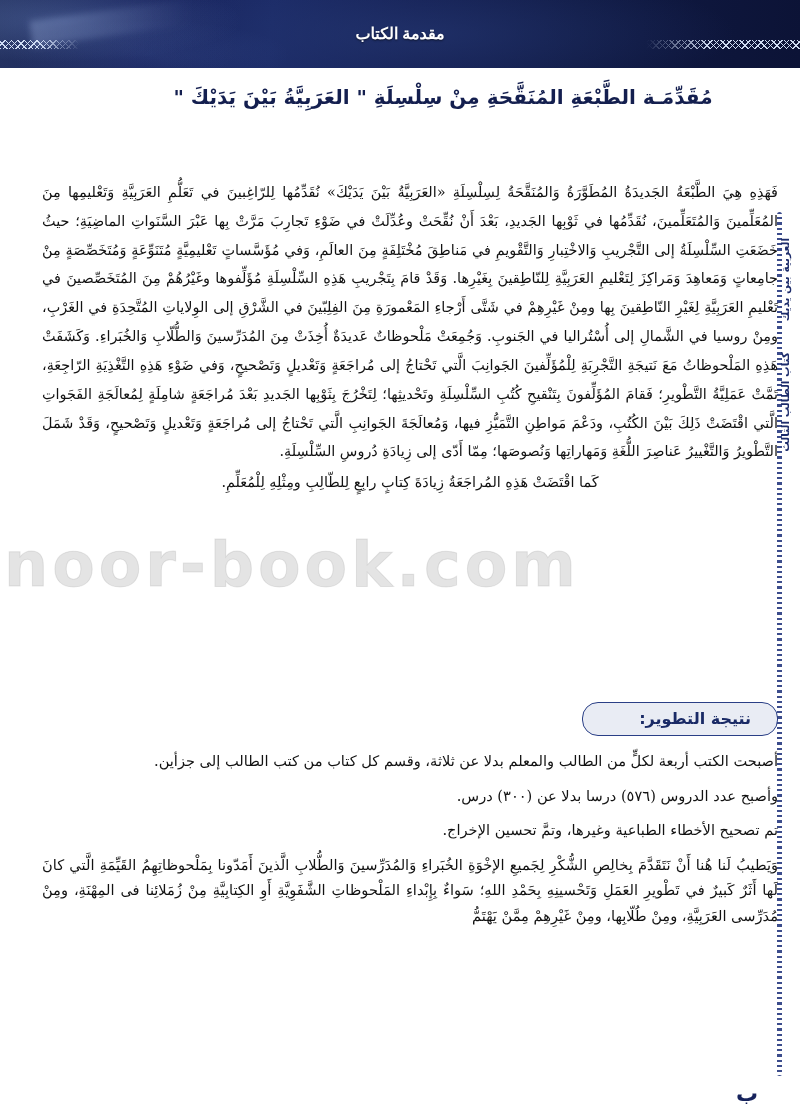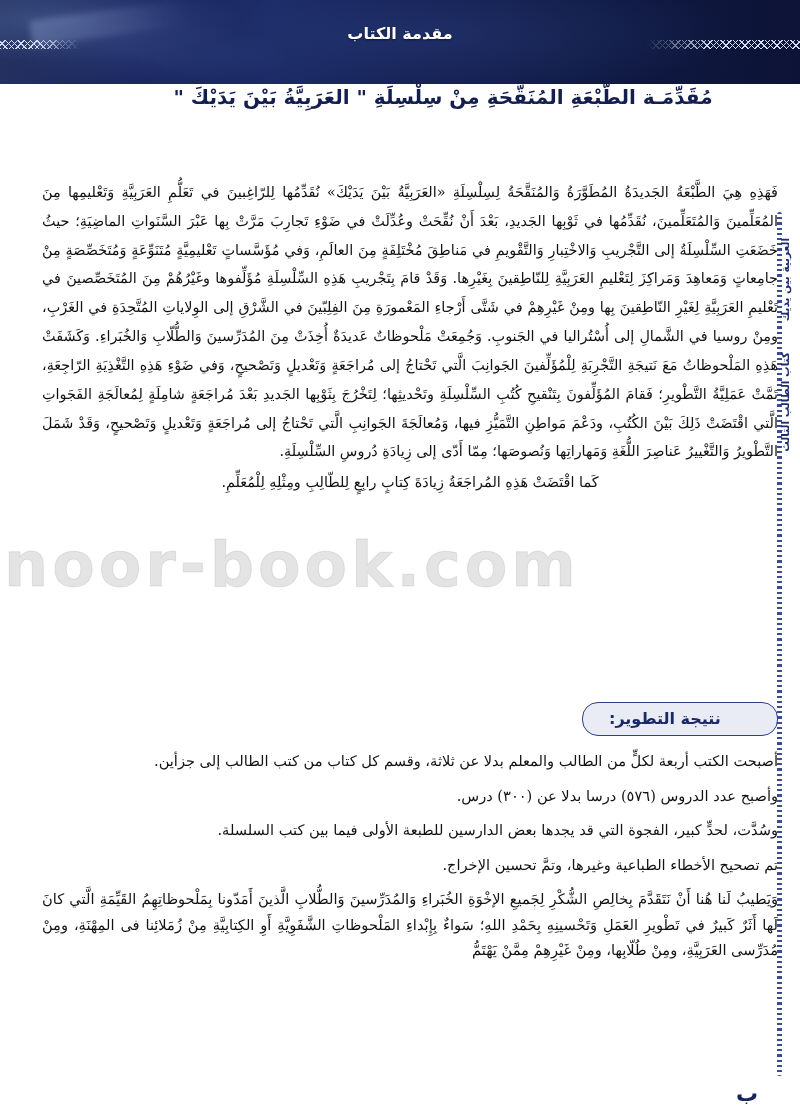--- a/index.html
+++ b/index.html
@@ -13,27 +13,28 @@
     position: relative;
     overflow: hidden;
     font-family: "DejaVu Sans", "Liberation Sans", sans-serif;
   }
 
   
   .header-banner {
     position: absolute;
     top: 0; left: 0;
     width: 800px;
-    height: 84px;
+    height: 68px;
     background:
       radial-gradient(ellipse 260px 60px at 60px 20px, rgba(110,140,200,0.30), rgba(110,140,200,0) 70%),
       radial-gradient(ellipse 200px 50px at 150px 55px, rgba(90,120,190,0.18), rgba(90,120,190,0) 70%),
       radial-gradient(ellipse 420px 90px at 420px 34px, rgba(40,60,120,0.55), rgba(10,18,52,0) 75%),
       linear-gradient(95deg, #0e1a48 0%, #16215a 18%, #1b2a66 34%, #141f52 52%, #101a44 72%, #0c1336 100%);
     overflow: hidden;
+    font-family: Liberation Serif, serif;
   }
   .header-sheen {
     position: absolute;
     top: -30px; left: -40px;
     width: 340px; height: 150px;
     background: linear-gradient(115deg, rgba(150,175,225,0.22), rgba(150,175,225,0.02) 55%, rgba(0,0,0,0) 80%);
     transform: rotate(-12deg);
     pointer-events: none;
   }
   .header-sheen2 {
@@ -146,21 +147,21 @@
   .section-chip {
     display: inline-block;
     min-width: 196px;
     padding: 6px 26px 7px 26px;
     border: 1.6px solid #2a3f86;
     border-radius: 16px;
     background: #e9ecf4;
     color: #1a2a66;
     font-size: 16px;
     font-weight: bold;
-    text-align: left;
+    text-align: right;
     box-sizing: border-box;
   }
 
   
   .content-b {
     position: absolute;
     top: 748px;
     right: 22px;
     width: 736px;
     direction: rtl;
@@ -254,21 +255,20 @@
 
 <div class="watermark">noor-book.com</div>
 
 <div class="section-chip-wrap">
   <div class="section-chip">نتيجة التطوير:</div>
 </div>
 
 <div class="content-b">
   <p class="line">أصبحت الكتب أربعة لكلٍّ من الطالب والمعلم بدلا عن ثلاثة، وقسم كل كتاب من كتب الطالب إلى جزأين.</p>
   <p class="line">وأصبح عدد الدروس (٥٧٦) درسا بدلا عن (٣٠٠) درس.</p>
-  <p class="line">وسُدَّت، لحدٍّ كبير، الفجوة التي قد يجدها بعض الدارسين للطبعة الأولى فيما بين كتب السلسلة.</p>
   <p class="line">تم تصحيح الأخطاء الطباعية وغيرها، وتمَّ تحسين الإخراج.</p>
   <p class="line">وَيَطيبُ لَنا هُنا أَنْ نَتَقَدَّمَ بِخالِصِ الشُّكْرِ لِجَميعِ الإخْوَةِ الخُبَراءِ وَالمُدَرِّسينَ وَالطُّلابِ الَّذينَ أَمَدّونا بِمَلْحوظاتِهِمُ القَيِّمَةِ الَّتي كانَ لَها أَثَرٌ كَبيرٌ في تَطْويرِ العَمَلِ وَتَحْسينِهِ بِحَمْدِ اللهِ؛ سَواءٌ بِإِبْداءِ المَلْحوظاتِ الشَّفَوِيَّةِ أَوِ الكِتابِيَّةِ مِنْ زُمَلائِنا فى المِهْنَةِ، ومِنْ مُدَرِّسى العَرَبِيَّةِ، ومِنْ طُلّابِها، ومِنْ غَيْرِهِمْ مِمَّنْ يَهْتَمُّ</p>
 </div>
 
 <div class="margin-rule"></div>
 <div class="spine-text t1">العربية بين يديك</div>
 <div class="spine-text t2">كتاب الطالب الثالث</div>
 
 <div class="page-number">ب</div>
 

